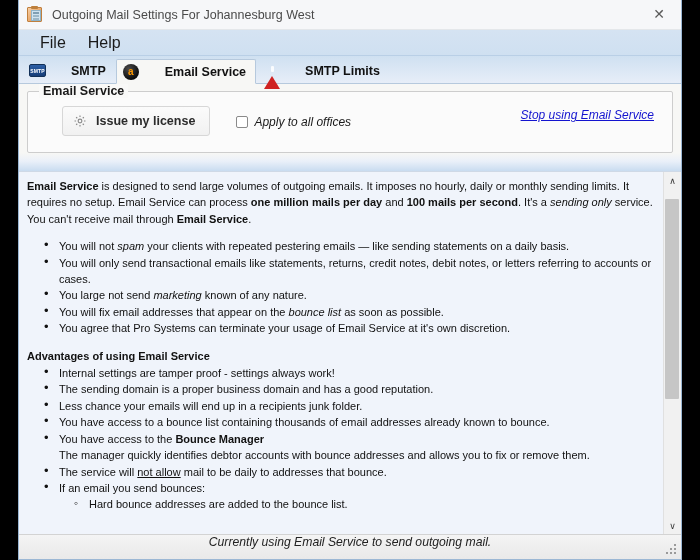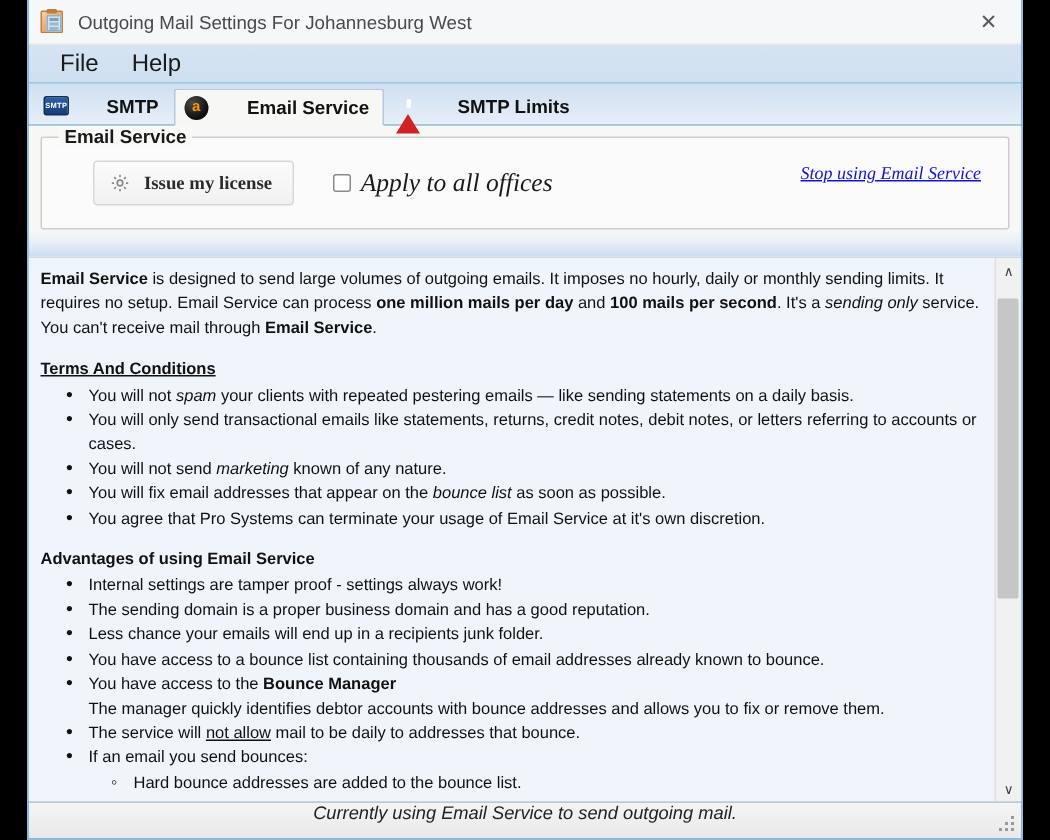--- a/index.html
+++ b/index.html
@@ -225,24 +225,22 @@
     top: -8px;
     left: 11px;
     background: #f9f9f8;
     padding: 0 4px;
     font-size: 12.5px;
     font-weight: bold;
     color: #1a1a1a;
   }
   #gb-row {
     display: flex;
-    align-items: center;
     height: 100%;
     position: relative;
-    font-family: Liberation Serif, serif;
   }
   #issue-btn {
     display: flex;
     align-items: center;
     height: 30px;
     padding: 0 14px 0 10px;
     background: linear-gradient(#fbfbfb, #f1f1f1);
     border: 1px solid #d7d7d7;
     border-radius: 3px;
     font-size: 12.5px;
@@ -264,21 +262,21 @@
   }
   .checkbox {
     width: 12px; height: 12px;
     border: 1px solid #8a8a8a;
     background: #fff;
     border-radius: 2px;
     margin-right: 6px;
     box-sizing: border-box;
   }
   #chk-label {
-    font-size: 17px;
+    font-size: 12px;
     font-style: italic;
     color: #1a1a1a;
   }
   #stop-link {
     position: absolute;
     right: 6px;
     top: 2px;
     font-size: 12px;
     font-style: italic;
     color: #1414cf;
@@ -479,25 +477,24 @@
     </div>
 
     <div id="gradient-band"></div>
 
     <div id="textarea-wrap">
       <div id="textbody">
         <p>
           <b>Email Service</b><span> is designed to send large volumes of outgoing emails. It imposes no hourly, daily or monthly sending limits. It requires no setup. Email Service can process </span><b>one million mails per day</b><span> and </span><b>100 mails per second</b><span>. It's a </span><i>sending only</i><span> service. You can't receive mail through </span><b>Email Service</b><span>.</span>
         </p>
 
-        <div class="h underline">Terms And Conditions</div>
         <ul id="terms-list">
             <li><span>You will not </span><i>spam</i><span> your clients with repeated pestering emails — like sending statements on a daily basis.</span></li>
             <li><span>You will only send transactional emails like statements, returns, credit notes, debit notes, or letters referring to accounts or cases.</span></li>
-            <li><span>You will not send </span><i>marketing</i><span> known of any nature.</span></li>
+            <li><span>You large not send </span><i>marketing</i><span> known of any nature.</span></li>
             <li><span>You will fix email addresses that appear on the </span><i>bounce list</i><span> as soon as possible.</span></li>
             <li><span>You agree that Pro Systems can terminate your usage of Email Service at it's own discretion.</span></li>
           </ul>
 
         <div class="h">Advantages of using Email Service</div>
         <ul id="advantages-list">
             <li><span>Internal settings are tamper proof - settings always work!</span></li>
             <li><span>The sending domain is a proper business domain and has a good reputation.</span></li>
             <li><span>Less chance your emails will end up in a recipients junk folder.</span></li>
             <li><span>You have access to a bounce list containing thousands of email addresses already known to bounce.</span></li>

